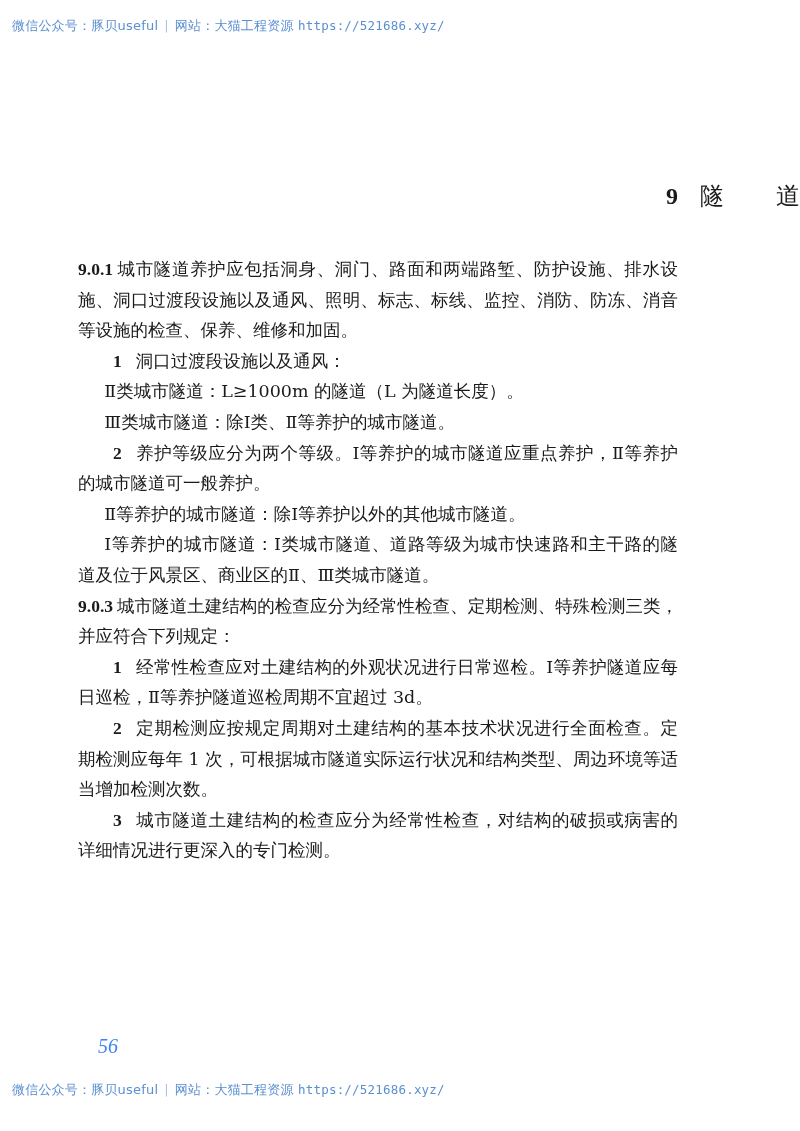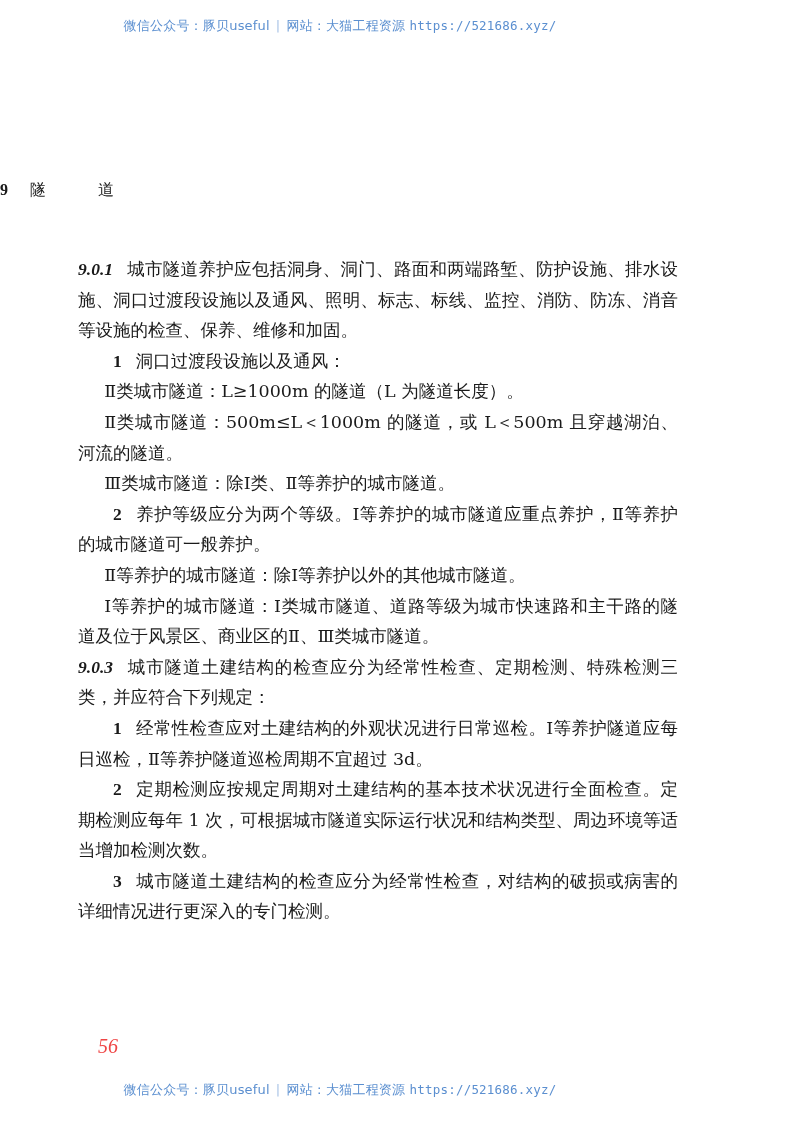--- a/index.html
+++ b/index.html
@@ -10,23 +10,23 @@
     body {
       width: 800px;
       height: 1131px;
       position: relative;
       overflow: hidden;
       font-family: "DejaVu Serif", "Liberation Serif", serif;
       color: #1a1a1a;
     }
     .watermark {
       position: absolute;
-      left: 4px;
+      left: 12px;
       width: 672px;
-      text-align: center;
+      text-align: left;
       font-size: 13px;
       color: #5b8fd0;
       font-family: "DejaVu Sans", "Liberation Sans", sans-serif;
       letter-spacing: 0.2px;
     }
     .watermark .mono {
       font-family: "DejaVu Sans Mono", "Liberation Mono", monospace;
       font-size: 12.5px;
     }
     .watermark .sep {
@@ -34,22 +34,22 @@
       margin: 0 6px;
     }
     .wm-top { top: 17px; }
     .wm-bottom { top: 1081px; }
 
     .chapter-title {
       position: absolute;
       top: 180px;
       left: 0;
       width: 800px;
-      text-align: left;
-      font-size: 16px;
+      text-align: right;
+      font-size: 24px;
       letter-spacing: 0;
     }
     .chapter-title .num {
       font-weight: bold;
       font-family: "Liberation Serif", serif;
       margin-right: 22px;
     }
     .chapter-title .w1 { margin-right: 52px; }
 
     .content {
@@ -61,39 +61,38 @@
       line-height: 30.6px;
       text-align: justify;
       text-justify: inter-character;
     }
     .content p {
       margin: 0;
     }
     .content .clause-no {
       font-weight: bold;
       font-family: "Liberation Serif", serif;
-      margin-right: 14px;
-      font-style: italic;
+      margin-right: 4px;
     }
     .content .item-no {
       font-weight: bold;
       font-family: "Liberation Serif", serif;
       margin-right: 14px;
     }
     .content .indent { text-indent: 2em; }
     .content .indent1 { text-indent: 1.5em; }
 
     .page-number {
       position: absolute;
       top: 1035px;
       left: 98px;
       font-size: 20px;
       font-style: italic;
       font-family: "Liberation Serif", serif;
-      color: #ef4444;
+      color: #3b82f6;
     }
   </style>
 </head>
 <body>
 
 <div class="watermark wm-top">
   <span>微信公众号：豚贝useful</span><span class="sep">|</span><span>网站：大猫工程资源</span>
   <span class="mono">https://521686.xyz/</span>
 </div>
 
@@ -104,21 +103,20 @@
 <div class="content">
 
   <p>
     <span class="clause-no">9.0.1</span><span>城市隧道养护应包括洞身、洞门、路面和两端路堑、防护设施、排水设施、洞口过渡段设施以及通风、照明、标志、标线、监控、消防、防冻、消音等设施的检查、保养、维修和加固。</span>
   </p>
 
   <p class="indent">
     <span class="item-no">1</span><span>洞口过渡段设施以及通风：</span>
   </p>
   <p class="indent1">Ⅱ类城市隧道：L≥1000m 的隧道（L 为隧道长度）。</p>
-  <p class="indent1">Ⅱ类城市隧道：500m≤L＜1000m 的隧道，或 L＜500m 且穿越湖泊、河流的隧道。</p>
   <p class="indent1">Ⅲ类城市隧道：除Ⅰ类、Ⅱ等养护的城市隧道。</p>
   <p class="indent">
     <span class="item-no">2</span><span>养护等级应分为两个等级。Ⅰ等养护的城市隧道应重点养护，Ⅱ等养护的城市隧道可一般养护。</span>
   </p>
   <p class="indent1">Ⅱ等养护的城市隧道：除Ⅰ等养护以外的其他城市隧道。</p>
   <p class="indent1">Ⅰ等养护的城市隧道：Ⅰ类城市隧道、道路等级为城市快速路和主干路的隧道及位于风景区、商业区的Ⅱ、Ⅲ类城市隧道。</p>
 
   <p>
     <span class="clause-no">9.0.3</span><span>城市隧道土建结构的检查应分为经常性检查、定期检测、特殊检测三类，并应符合下列规定：</span>
   </p>

